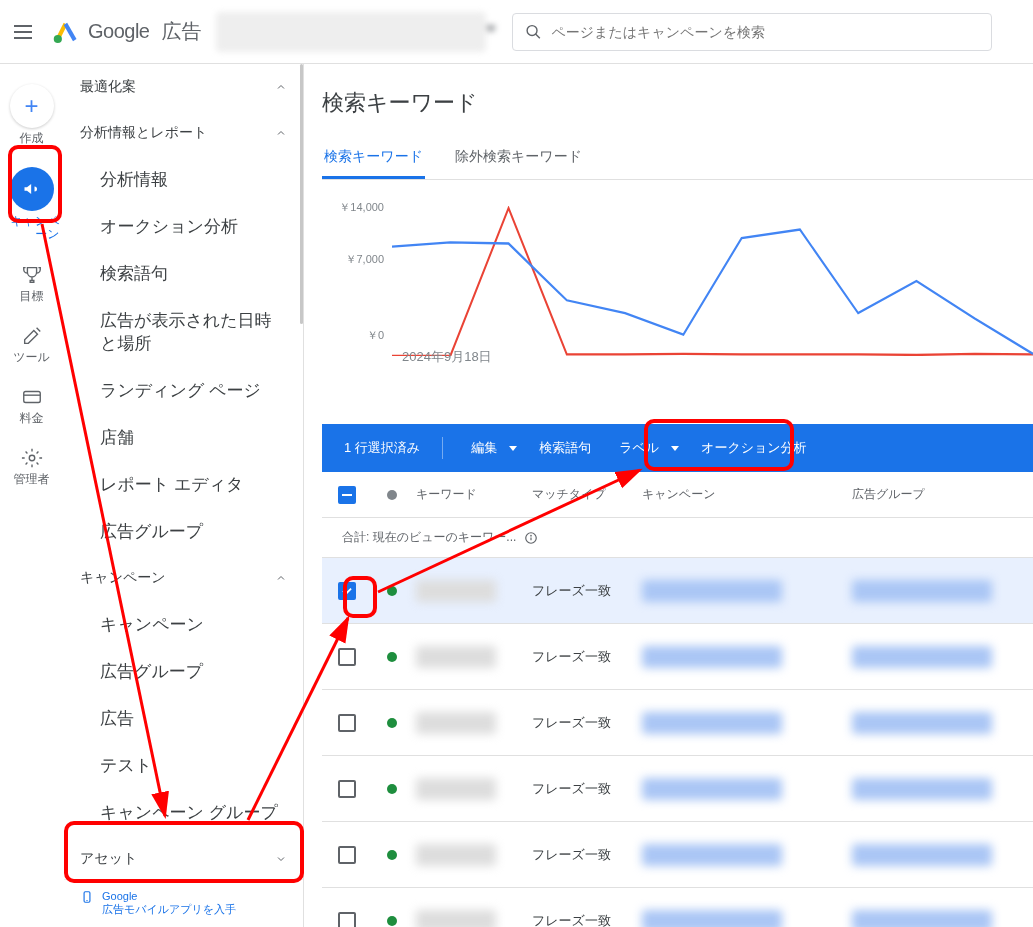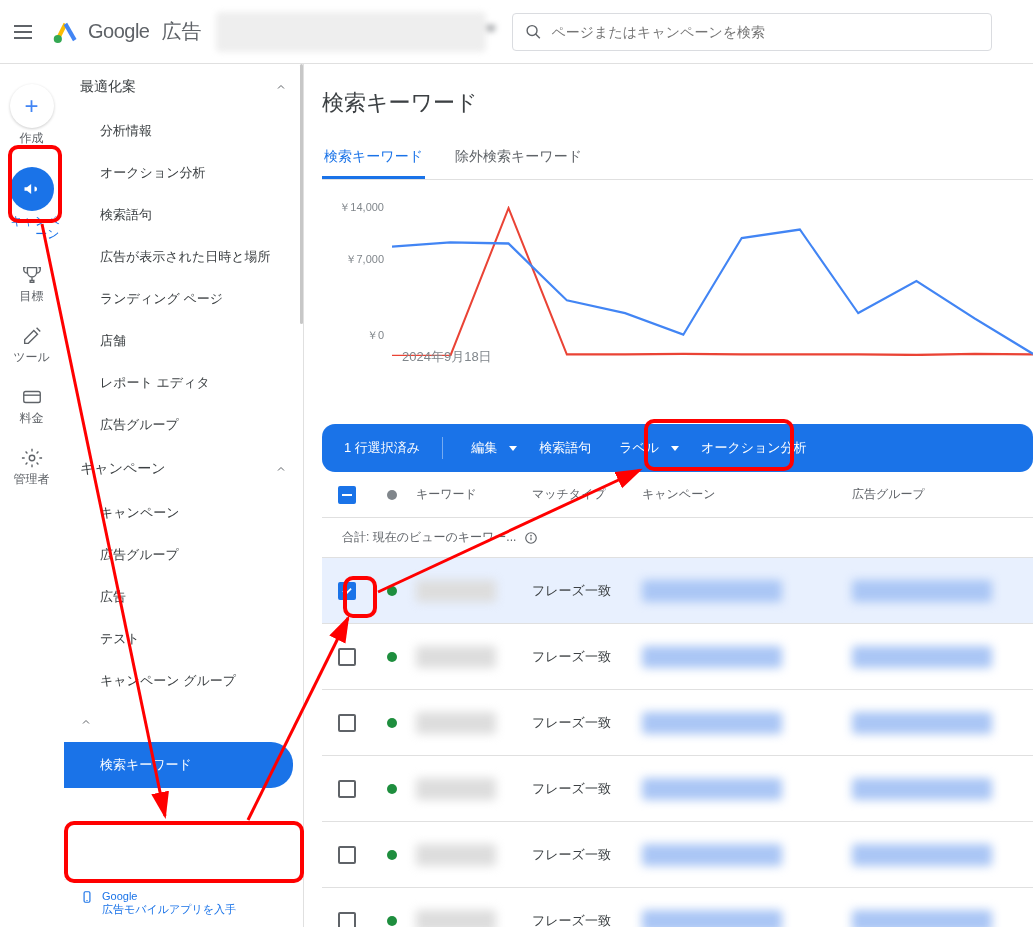--- a/index.html
+++ b/index.html
@@ -25,37 +25,37 @@
 .rail-circle.blue { background: #1a73e8; box-shadow:none; }
 .rail-label { font-size: 12px; color: #5f6368; text-align: right; line-height: 1.1; }
 .rail-item.active .rail-label { color: #1a73e8; }
 .rail-plus { font-size: 24px; font-weight: 400; } .rail-plus .b{color:#4285f4;}
 .rail-icon { width: 22px; height: 22px; color: #5f6368; }
 
 .sidenav { width: 240px; border-right: 1px solid #e0e0e0; overflow-y: auto; position: relative; padding-bottom: 40px;}
 .sn-scroll-ind{position:absolute;right:0;top:0;width:3px;height:260px;background:#c7c7c7;border-radius:2px;}
 .sn-item { padding: 12px 16px 12px 20px; font-size: 14px; color: #3c4043; cursor: pointer; display: flex; justify-content: space-between; align-items: center; }
 .sn-item.top { font-size: 14px; padding: 14px 16px; }
-.sn-sub { padding-left: 36px; font-size: 13px; }
+.sn-sub { padding-left: 36px; font-size: 17px; }
 .sn-chev { width: 12px; height: 12px; }
 .sn-pill { background: #1a73e8; color: #fff; border-radius: 0 22px 22px 0; margin-right: 10px; padding: 14px 20px 14px 36px; font-size: 13px; }
 .sn-footer { position: absolute; bottom: 0; left: 0; right: 0; padding: 10px 16px; font-size: 11px; color: #1a73e8; display: flex; gap: 8px; align-items: flex-start; background: #fff; border-top: 1px solid #f0f0f0;}
 
 .main { flex: 1; overflow: auto; padding: 24px 0 0 18px; }
 .page-title { font-size: 22px; color: #3c4043; font-weight: 400; margin-bottom: 20px; }
 .tabs { display: flex; gap: 28px; border-bottom: 1px solid #e0e0e0; margin-bottom: 16px; }
 .tab { padding: 10px 2px; font-size: 14px; color: #5f6368; cursor: pointer; border-bottom: 3px solid transparent; }
 .tab.active { color: #1a73e8; border-bottom-color: #1a73e8; }
 
 .chartbox { height: 200px; position: relative; padding: 10px 0 0 70px; margin-bottom: 28px;}
 .chartbox svg { width: 100%; height: 150px; }
 .ylabel { position: absolute; left: 0; font-size: 11px; color: #80868b; width: 62px; text-align: right;}
 .xdate { position: absolute; font-size: 13px; color: #80868b; }
 
-.action-bar { background: #1a73e8; color: #fff; height: 48px; display: flex; align-items: center; padding: 0 16px; gap: 10px; font-size: 13px; border-radius: 13px; }
+.action-bar { background: #1a73e8; color: #fff; height: 48px; display: flex; align-items: center; padding: 0 16px; gap: 10px; font-size: 13px; }
 .action-bar .sep { width: 1px; height: 22px; background: rgba(255,255,255,0.4); margin: 0 6px; }
 .action-bar span { cursor: pointer; padding: 4px 6px; display: inline-flex; align-items: center; gap: 4px;}
 .caret-dn { display:inline-block;border-left:4px solid transparent;border-right:4px solid transparent;border-top:5px solid #fff;margin-left:2px;}
 
 .thead { display: flex; align-items: center; height: 46px; border-bottom: 1px solid #e0e0e0; font-size: 12px; color: #5f6368; }
 .col-cb { width: 50px; display: flex; justify-content: center; }
 .col-st { width: 40px; display: flex; justify-content: center; }
 .col-kw { width: 120px; padding-left: 4px; }
 .col-mt { width: 110px; }
 .col-cp { width: 210px; }
@@ -151,39 +151,51 @@
   </div>
 
   <div class="sidenav">
     <div class="sn-scroll-ind"></div>
     <div class="sn-item top">
         <span>最適化案</span>
         <svg class="sn-chev" viewBox="0 0 24 24" fill="none" stroke="#5f6368" stroke-width="2">
           <polyline points="6 15 12 9 18 15"></polyline>
         </svg>
       </div>
+    <div class="sn-item top">
+        <span>分析情報とレポート</span>
+        <svg class="sn-chev" viewBox="0 0 24 24" fill="none" stroke="#5f6368" stroke-width="2">
+          <polyline points="6 15 12 9 18 15"></polyline>
+        </svg>
+      </div>
     <div class="sn-item sn-sub">分析情報</div>
     <div class="sn-item sn-sub">オークション分析</div>
     <div class="sn-item sn-sub">検索語句</div>
     <div class="sn-item sn-sub">広告が表示された日時と場所</div>
     <div class="sn-item sn-sub">ランディング ページ</div>
     <div class="sn-item sn-sub">店舗</div>
     <div class="sn-item sn-sub">レポート エディタ</div>
     <div class="sn-item sn-sub">広告グループ</div>
     <div class="sn-item top">
         <span>キャンペーン</span>
         <svg class="sn-chev" viewBox="0 0 24 24" fill="none" stroke="#5f6368" stroke-width="2">
           <polyline points="6 15 12 9 18 15"></polyline>
         </svg>
       </div>
     <div class="sn-item sn-sub">キャンペーン</div>
     <div class="sn-item sn-sub">広告グループ</div>
     <div class="sn-item sn-sub">広告</div>
     <div class="sn-item sn-sub">テスト</div>
     <div class="sn-item sn-sub">キャンペーン グループ</div>
+    <div class="sn-item top">
+        <span>アセット</span>
+        <svg class="sn-chev" viewBox="0 0 24 24" fill="none" stroke="#5f6368" stroke-width="2">
+          <polyline points="6 9 12 15 18 9"></polyline>
+        </svg>
+      </div>
     <div class="sn-item top">
         <svg class="sn-chev" viewBox="0 0 24 24" fill="none" stroke="#5f6368" stroke-width="2">
           <polyline points="6 15 12 9 18 15"></polyline>
         </svg>
       </div>
     <div class="sn-pill">検索キーワード</div>
     <div class="sn-footer">
       <svg width="14" height="14" viewBox="0 0 24 24" fill="none" stroke="#1a73e8" stroke-width="2">
           <rect x="7" y="3" width="10" height="18" rx="2"></rect>
           <line x1="11" y1="18" x2="13" y2="18"></line>

